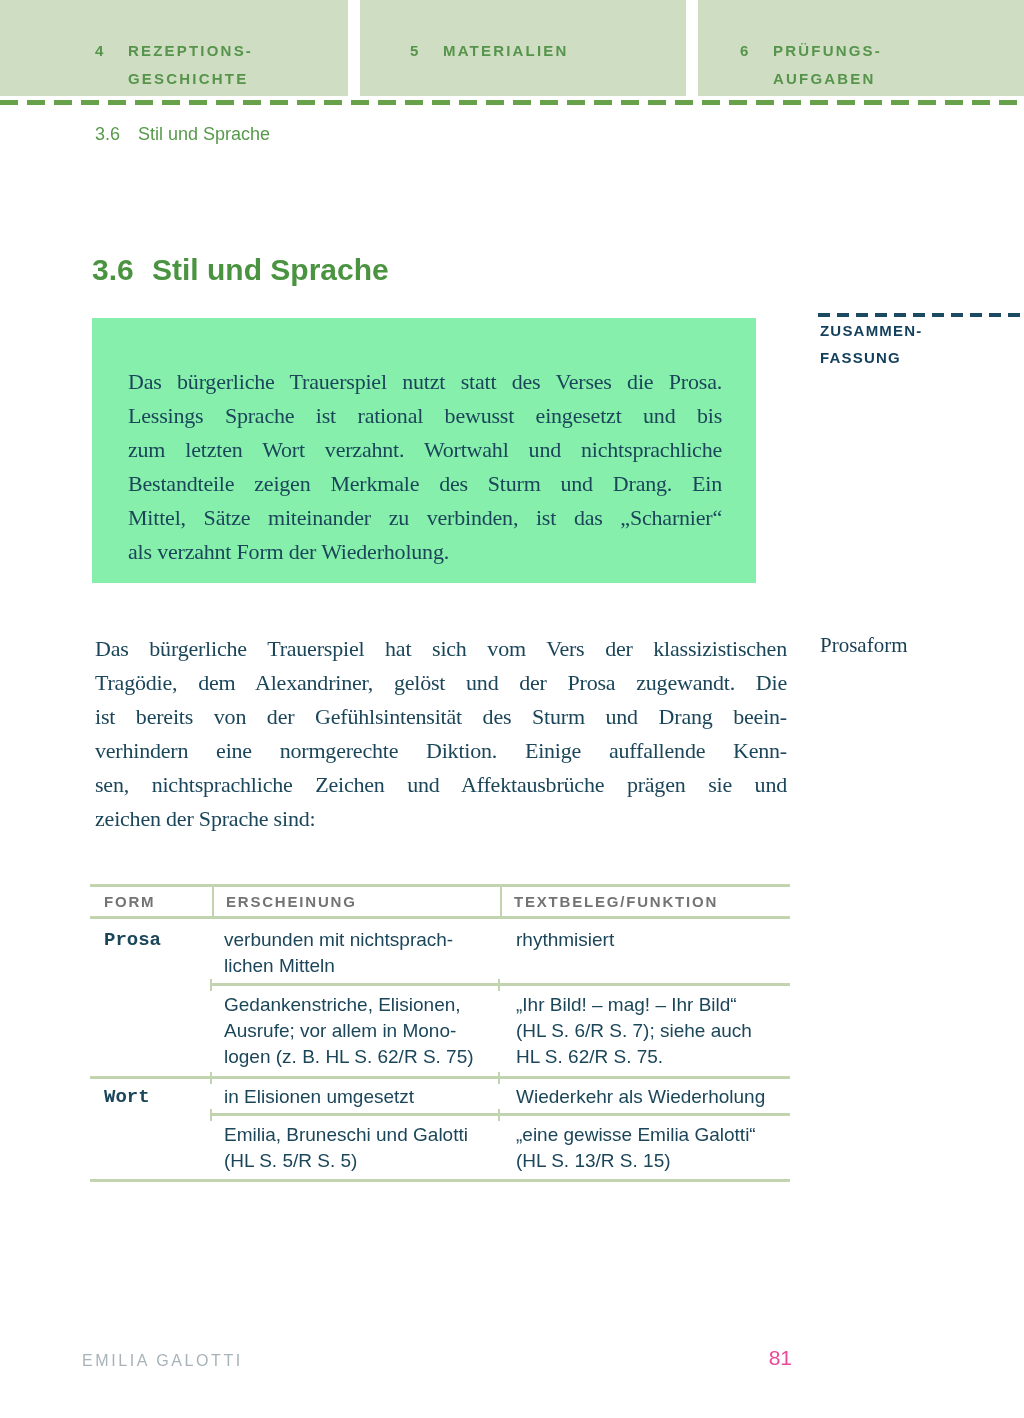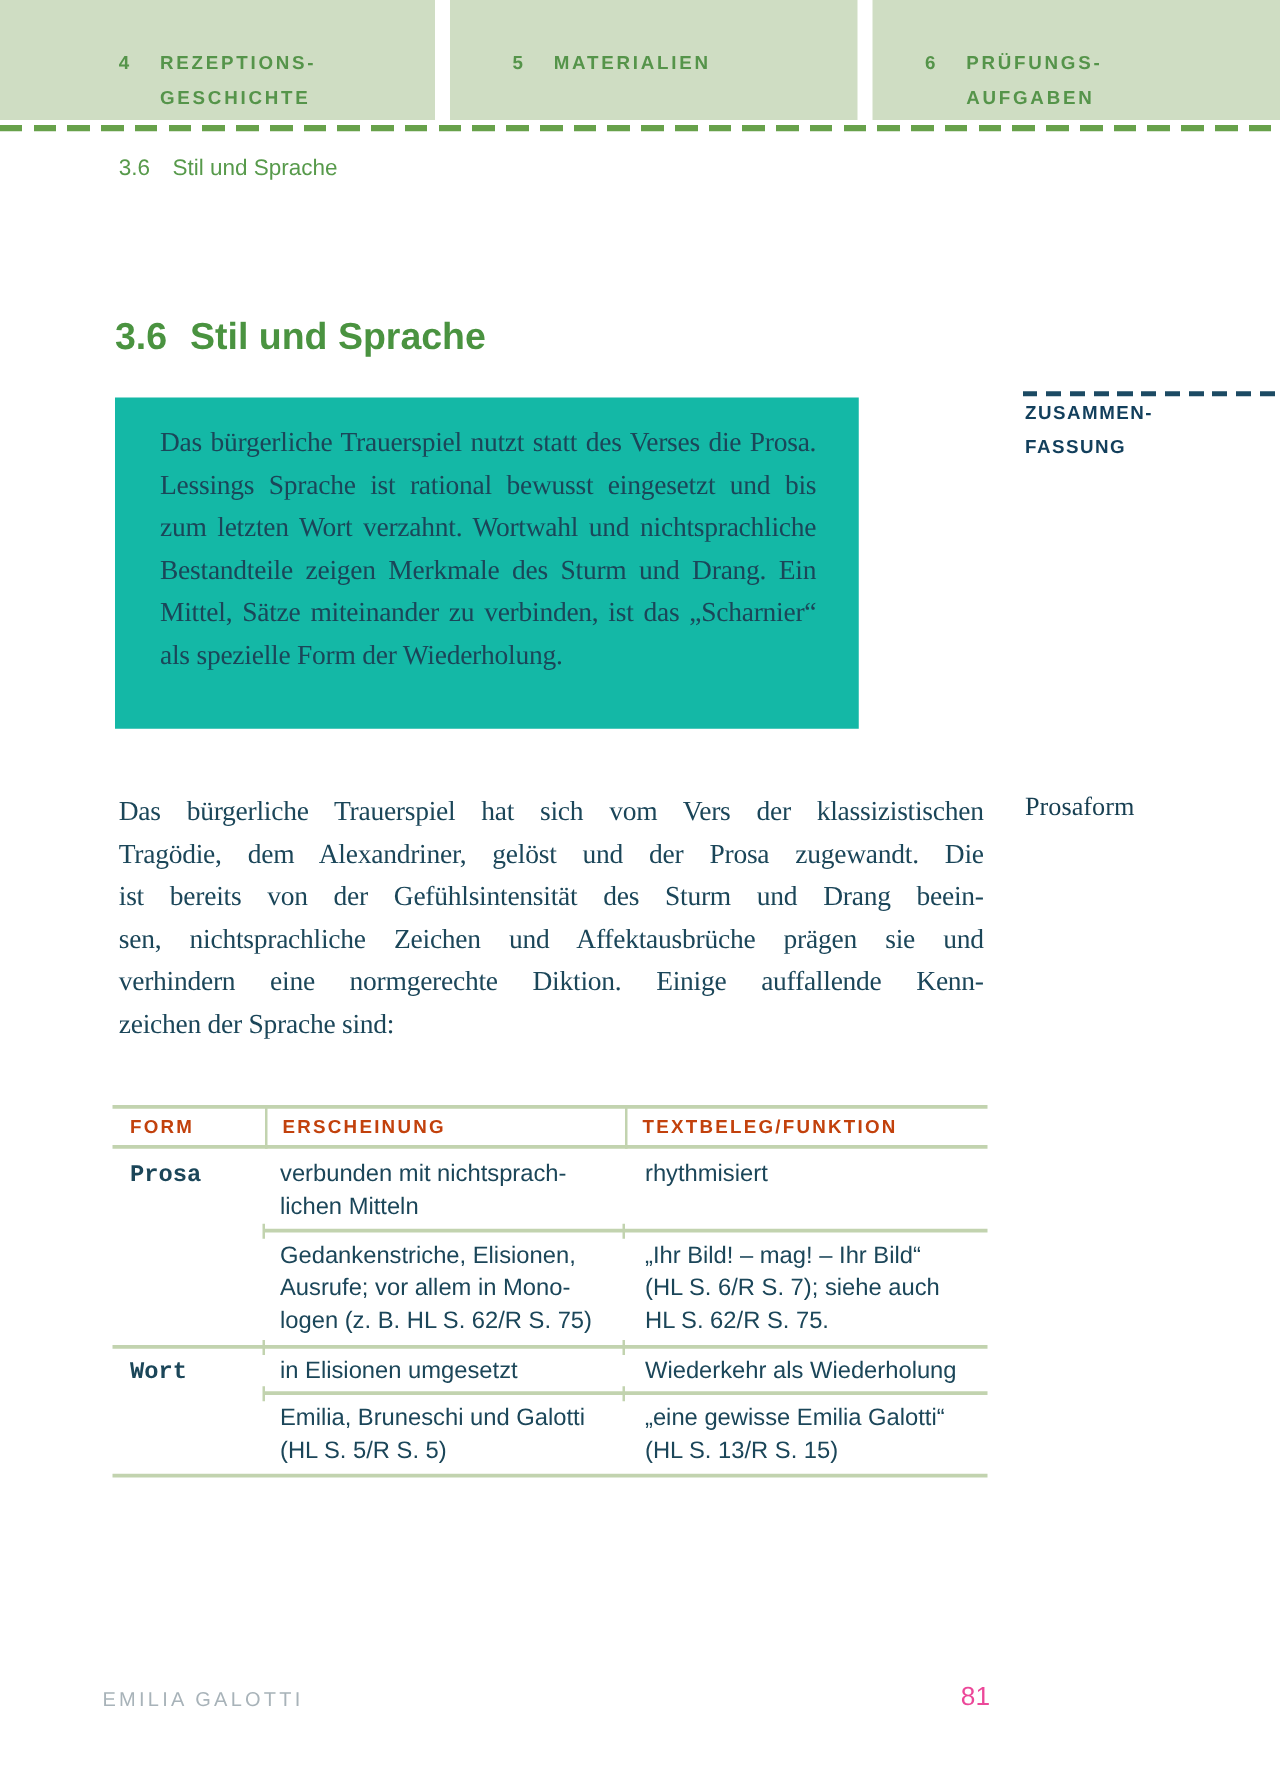--- a/index.html
+++ b/index.html
@@ -38,22 +38,22 @@
     position:absolute;top:124px;left:95px;font-size:18px;color:#579a4b;
   }
   .breadcrumb .bc-num{display:inline-block;width:43px;}
   
   .heading{
     position:absolute;top:253px;left:92px;font-size:30px;font-weight:bold;color:#4a9340;
   }
   .heading .h-num{display:inline-block;width:60px;}
   
   .summary-box{
-    position:absolute;top:318px;left:92px;width:595px;height:265px;
-    background:#14b8a6;box-sizing:border-box;padding:19px 34px 0 36px;
+    position:absolute;top:318px;left:92px;width:664px;height:265px;
+    background:#86efac;box-sizing:border-box;padding:47px 34px 0 36px;
   }
   .serifline{
     font-family:"Liberation Serif",serif;font-size:22px;line-height:34px;
     color:#1b4659;letter-spacing:-0.2px;
     text-align:justify;text-align-last:justify;
   }
   .serifline.last{text-align:left;text-align-last:left;}
   
   .margin-label{
     position:absolute;left:820px;font-size:15px;font-weight:bold;color:#123f5c;
@@ -68,21 +68,21 @@
   
   .stable{
     position:absolute;top:884px;left:90px;width:700px;
     display:grid;grid-template-columns:122px 288px 290px;
     border-bottom:3px solid #c2d3af;
     font-size:19px;line-height:26px;color:#1b4659;
   }
   .stable .cell{box-sizing:border-box;white-space:pre-line;position:relative;}
   .stable .th{
     border-top:3px solid #c2d3af;border-bottom:3px solid #c2d3af;
-    color:#c2410c;font-weight:bold;font-size:15px;letter-spacing:1.8px;
+    color:#737373;font-weight:bold;font-size:15px;letter-spacing:1.8px;
     line-height:26px;padding:2px 10px 1px 14px;
   }
   .stable .th.vline{border-left:2px solid #c2d3af;padding-left:12px;}
   .stable .c1{padding-left:14px;font-weight:bold;font-family:Liberation Mono, monospace;}
   .stable .c2{padding-left:12px;padding-right:14px;}
   .stable .c3{padding-left:16px;padding-right:6px;}
   .rA .cell{padding-top:8px;padding-bottom:4px;}
   .rB .cell{padding-top:6px;padding-bottom:6px;}
   .rC .cell{padding-top:5px;padding-bottom:3px;}
   .rD .cell{padding-top:6px;padding-bottom:5px;}
@@ -130,33 +130,33 @@
   <div class="heading">
     <span class="h-num">3.6</span><span>Stil und Sprache</span>
   </div>
 
   <div class="summary-box">
     <div class="serifline">Das bürgerliche Trauerspiel nutzt statt des Verses die Prosa.</div>
     <div class="serifline">Lessings Sprache ist rational bewusst eingesetzt und bis</div>
     <div class="serifline">zum letzten Wort verzahnt. Wortwahl und nichtsprachliche</div>
     <div class="serifline">Bestandteile zeigen Merkmale des Sturm und Drang. Ein</div>
     <div class="serifline">Mittel, Sätze miteinander zu verbinden, ist das „Scharnier“</div>
-    <div class="serifline last">als spezielle Form der Wiederholung.</div>
+    <div class="serifline last">als verzahnt Form der Wiederholung.</div>
   </div>
 
   <div class="dash-navy"></div>
   <div class="margin-label" style="top:317px;">ZUSAMMEN-
 FASSUNG</div>
 
   <div class="bodypara">
     <div class="serifline">Das bürgerliche Trauerspiel hat sich vom Vers der klassizistischen</div>
     <div class="serifline">Tragödie, dem Alexandriner, gelöst und der Prosa zugewandt. Die</div>
     <div class="serifline">ist bereits von der Gefühlsintensität des Sturm und Drang beein-</div>
+    <div class="serifline">verhindern eine normgerechte Diktion. Einige auffallende Kenn-</div>
     <div class="serifline">sen, nichtsprachliche Zeichen und Affektausbrüche prägen sie und</div>
-    <div class="serifline">verhindern eine normgerechte Diktion. Einige auffallende Kenn-</div>
     <div class="serifline last">zeichen der Sprache sind:</div>
   </div>
   <div class="margin-note" style="top:633px;">Prosaform</div>
 
   <div class="stable">
     <div class="cell th">FORM</div>
     <div class="cell th vline">ERSCHEINUNG</div>
     <div class="cell th vline">TEXTBELEG/FUNKTION</div>
 
     <div class="rA">

